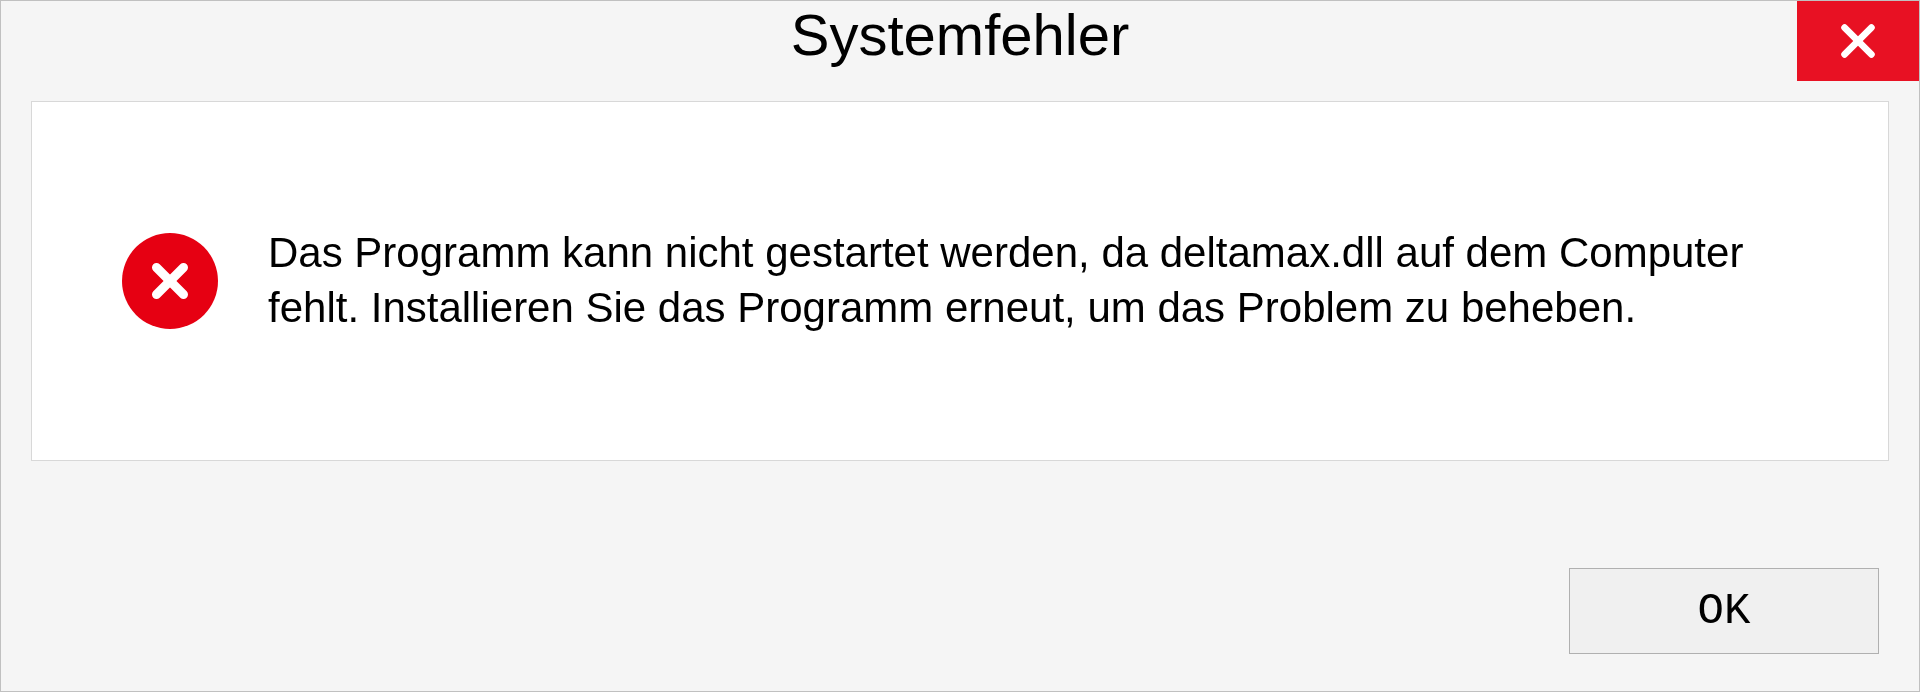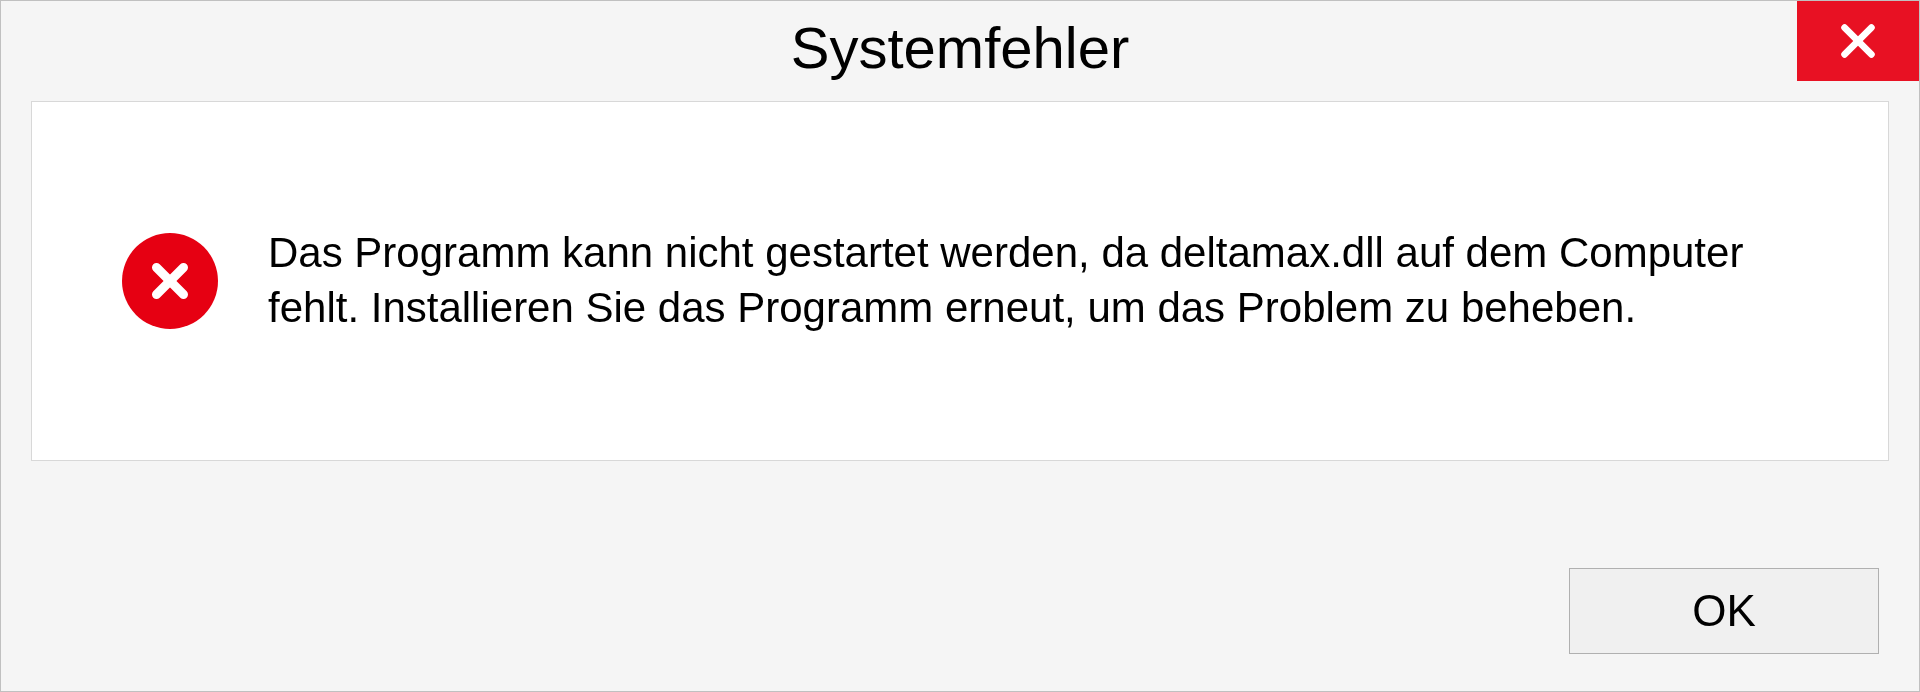--- a/index.html
+++ b/index.html
@@ -18,21 +18,20 @@
       width: 100%;
       height: 100%;
       background: #f5f5f5;
       border: 1px solid #c0c0c0;
       display: flex;
       flex-direction: column;
     }
     .titlebar {
       height: 92px;
       display: flex;
-      align-items: center;
       justify-content: center;
       position: relative;
       background: #f5f5f5;
     }
     .title {
       font-size: 58px;
       font-weight: 400;
       color: #000;
       text-align: center;
     }
@@ -109,21 +108,21 @@
       height: 86px;
       background: #f0f0f0;
       border: 1px solid #b0b0b0;
       font-size: 44px;
       font-weight: 400;
       color: #000;
       cursor: pointer;
       display: flex;
       align-items: center;
       justify-content: center;
-      font-family: Liberation Sans, sans-serif;
+      font-family: Liberation Mono, monospace;
     }
   </style>
 </head>
 <body>
 
 <div class="dialog">
   <div class="titlebar">
     <div class="title">Systemfehler</div>
     <div class="close-button">
       <svg viewBox="0 0 24 24" fill="none" stroke="#ffffff" stroke-width="3.5" stroke-linecap="round">

